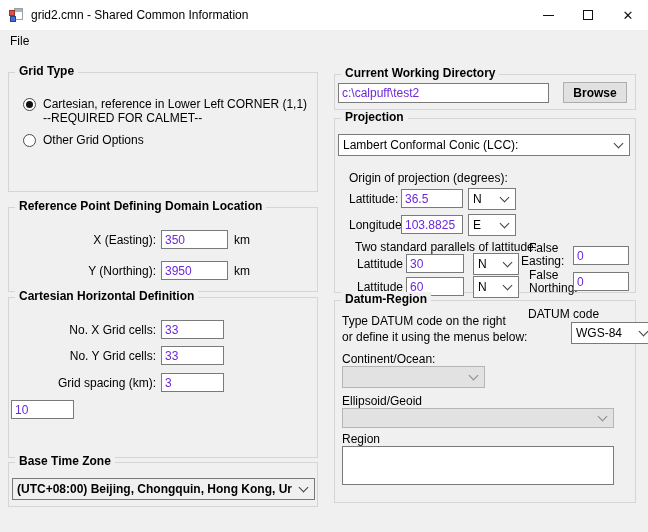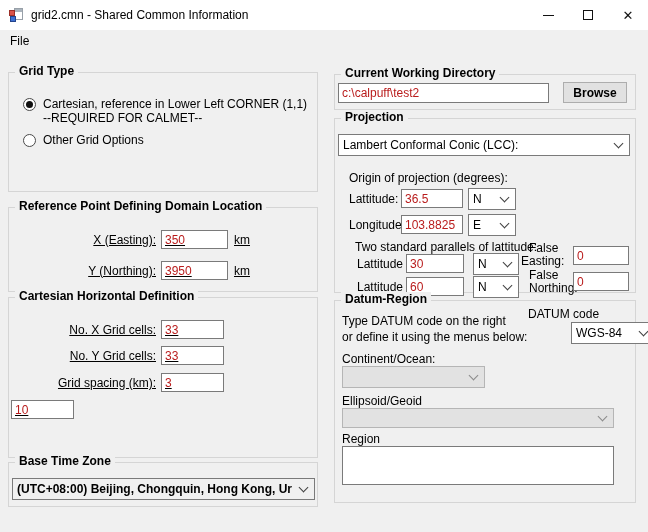--- a/index.html
+++ b/index.html
@@ -22,28 +22,28 @@
   .tb-btn { width:40px; height:30px; display:flex; align-items:center; justify-content:center; font-size:13px; color:#111; font-family:"DejaVu Sans", sans-serif; }
   .tb-btn.min span { display:block; width:11px; height:1px; background:#111; }
   .tb-btn.max span { display:block; width:10px; height:10px; border:1px solid #111; }
   
   .menubar { position:absolute; left:0; top:30px; width:648px; height:22px; background:#f0f0f0; display:flex; align-items:center; }
   .menu-item { padding:0 6px; margin-left:4px; height:20px; display:flex; align-items:center; }
   
   .groupbox { position:absolute; border:1px solid #d5d5d5; background:#f0f0f0; }
   .gb-label { position:absolute; top:-9px; left:6px; background:#f0f0f0; padding:0 4px; font-weight:700; line-height:15px; white-space:nowrap; }
   
-  .txt { position:absolute; border:1px solid #7a7a7a; background:#fff; font-family:"Liberation Sans","DejaVu Sans",sans-serif; font-size:12px; padding:0 3px; color:#b91c1c; }
+  .txt { position:absolute; border:1px solid #7a7a7a; background:#fff; font-family:"Liberation Sans","DejaVu Sans",sans-serif; font-size:12px; padding:0 3px; color:#6d28d9; }
   .combo { position:absolute; border:1px solid #7a7a7a; background:#fff; display:flex; align-items:center; padding:0 20px 0 4px; overflow:hidden; white-space:nowrap; }
   .combo .chev { position:absolute; right:7px; top:50%; width:7px; height:7px; border-right:1px solid #404040; border-bottom:1px solid #404040; transform:translateY(-72%) rotate(45deg); }
   .combo.disabled { background:#e2e2e2; border-color:#b5b5b5; }
   .combo.disabled .chev { border-color:#8a8a8a; }
   .btn { position:absolute; background:#e1e1e1; border:1px solid #adadad; display:flex; align-items:center; justify-content:center; font-size:12px; }
   .lbl { position:absolute; white-space:nowrap; }
-  .row { position:absolute; display:flex; align-items:center;text-decoration:underline; }
+  .row { position:absolute; display:flex; align-items:center; }
   .row .rlabel { text-align:right; padding-right:5px; white-space:nowrap; }
   .row .rtxt { position:static; height:19px; }
   .row .unit { margin-left:6px; }
   .radio-row { position:absolute; display:flex; }
   .radio { flex:0 0 13px; width:13px; height:13px; border:1px solid #4a4a4a; border-radius:50%; background:#fff; margin-right:7px; margin-top:1px; }
   .radio.checked { position:relative; }
   .radio.checked::after { content:""; position:absolute; left:2px; top:2px; width:7px; height:7px; border-radius:50%; background:#101010; }
   .listbox { position:absolute; background:#fff; border:1px solid #7a7a7a; }
 </style>
 </head>

